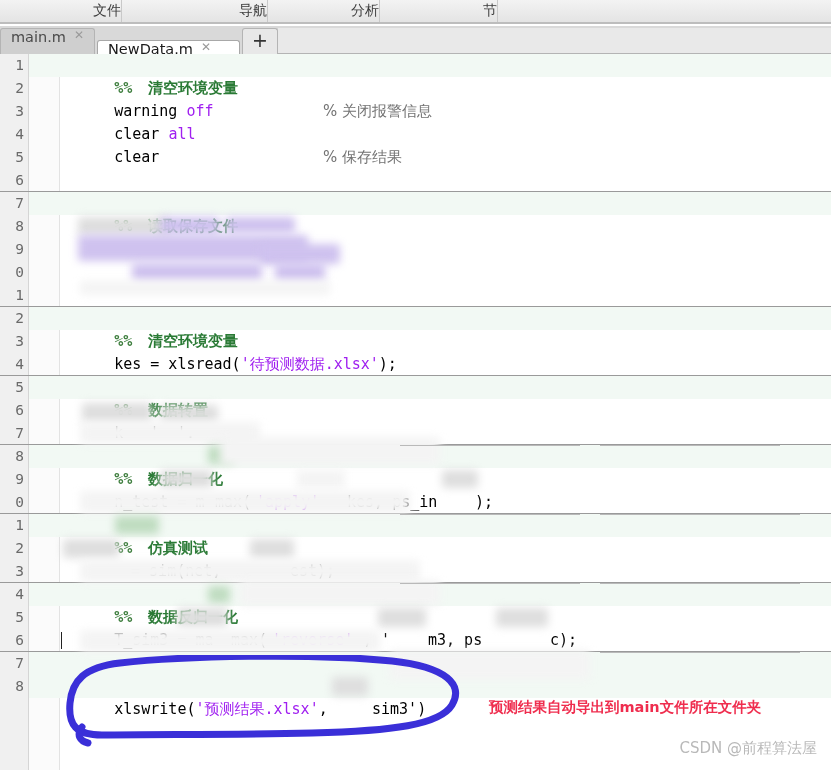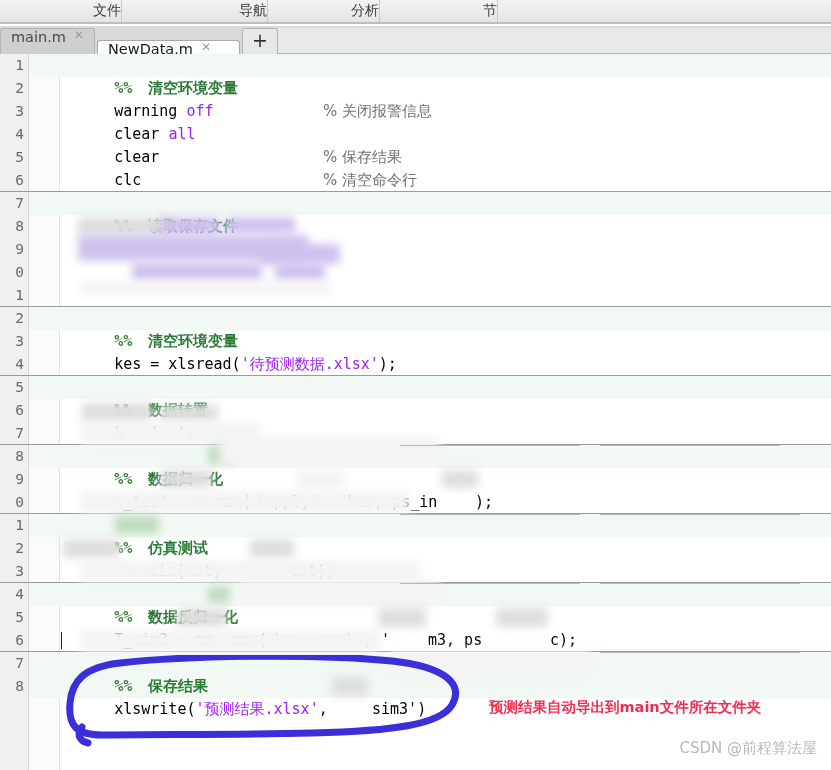--- a/index.html
+++ b/index.html
@@ -329,23 +329,20 @@
     </div>
 
     <div class="line" style="top:46px;">
       <span class="tok-plain">clear </span><span class="tok-str">all</span>
     </div>
 
     <div class="line" style="top:69px;">
       <span class="tok-plain">clear</span><span class="tok-cmt-norm" style="position:absolute;left:263px;">% 保存结果</span>
     </div>
 
-    <div class="line" style="top:92px;">
-      <span class="tok-plain">clc</span><span class="tok-cmt-norm" style="position:absolute;left:263px;">% 清空命令行</span>
-    </div>
 
     <div class="line" style="top:115px;"></div>
 
     <div class="line" style="top:138px;">
       <span class="tok-cmt-pct">%%</span><span class="tok-cmt">   读取保存文件</span>
     </div>
 
     <div class="line" style="top:161px;"></div>
 
     <div class="line" style="top:184px;"></div>
@@ -398,23 +395,20 @@
     </div>
 
     <div class="line" style="top:552px;">
       <span class="tok-plain">T_sim3 = ma</span><span class="tok-plain" style="position:absolute;left:171px;">max(</span><span class="tok-str" style="position:absolute;left:212px;">'reverse'</span><span class="tok-plain" style="position:absolute;left:303px;">, '</span><span class="tok-plain" style="position:absolute;left:368px;">m3, ps </span><span class="tok-plain" style="position:absolute;left:490px;">c);</span>
     </div>
 
     <div class="line" style="top:575px;">
       <span class="caret" style="left:1px;top:3px;"></span>
     </div>
 
-    <div class="line" style="top:598px;">
-      <span class="tok-cmt-pct">%%</span><span class="tok-cmt">   保存结果</span>
-    </div>
 
     <div class="line" style="top:621px;">
       <span class="tok-plain">xlswrite(</span><span class="tok-str">'预测结果.xlsx'</span><span class="tok-plain">, </span><span class="tok-plain" style="position:absolute;left:312px;">sim3')</span>
     </div>
 
     <div class="blur blur-grey" style="left:18px;  top:163px; width:90px;  height:18px;"></div>
     <div class="blur blur-lilac" style="left:100px; top:163px; width:60px;  height:17px;"></div>
     <div class="blur blur-lilac" style="left:165px; top:163px; width:70px;  height:16px;"></div>
     <div class="blur blur-lilac" style="left:18px;  top:181px; width:230px; height:26px;"></div>
     <div class="blur blur-lilac" style="left:200px; top:190px; width:80px;  height:20px;"></div>

